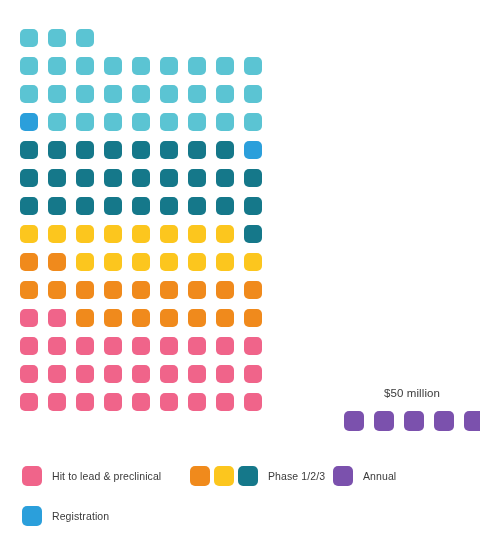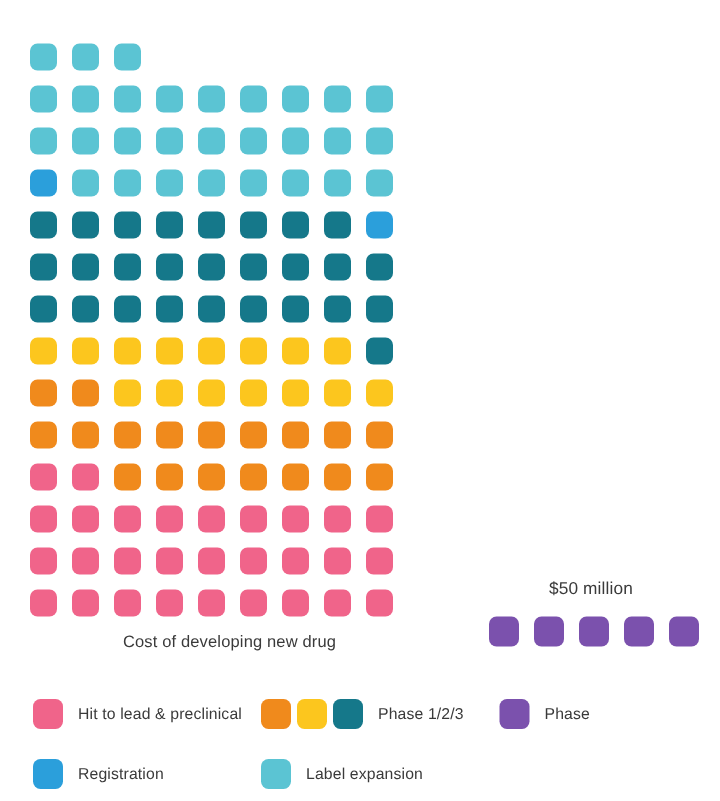--- a/index.html
+++ b/index.html
@@ -63,21 +63,21 @@
     font-size: 11px;
     color: #3a3a3a;
     text-align: center;
     margin-top: 11px;
     letter-spacing: 0.1px;
   }
 
   
   .revenue-block {
     position: absolute;
-    left: 326px;
+    left: 344px;
     top: 385px;
     width: 136px;
   }
 
   .revenue-block .block-title {
     font-size: 11.5px;
   }
 
   .revenue-row {
     display: flex;
@@ -128,21 +128,21 @@
   .legend-label {
     font-size: 10.5px;
     color: #3a3a3a;
     white-space: nowrap;
     letter-spacing: 0.1px;
   }
 
   .lg-r0 { top: 8px; }
   .lg-r1 { top: 48px; }
   .lg-c0 { left: 22px; }
-  .lg-c1 { left: 174px; }
+  .lg-c1 { left: 190px; }
   .lg-c2 { left: 333px; }
 </style>
 </head>
 <body>
 
 <div class="infographic">
 
   <div class="cost-block">
     <div class="waffle-grid">
         <div class="waffle-row">
@@ -287,21 +287,20 @@
           <div class="cell" style="background: rgb(240, 100, 138);"></div>
           <div class="cell" style="background: rgb(240, 100, 138);"></div>
           <div class="cell" style="background: rgb(240, 100, 138);"></div>
           <div class="cell" style="background: rgb(240, 100, 138);"></div>
           <div class="cell" style="background: rgb(240, 100, 138);"></div>
           <div class="cell" style="background: rgb(240, 100, 138);"></div>
           <div class="cell" style="background: rgb(240, 100, 138);"></div>
           <div class="cell" style="background: rgb(240, 100, 138);"></div>
         </div>
       </div>
-    <div class="block-caption">Cost of developing new drug</div>
   </div>
 
   <div class="revenue-block">
     <div class="block-title">$50 million</div>
     <div class="revenue-row">
         <div class="cell" style="background: rgb(123, 81, 173);"></div>
         <div class="cell" style="background: rgb(123, 81, 173);"></div>
         <div class="cell" style="background: rgb(123, 81, 173);"></div>
         <div class="cell" style="background: rgb(123, 81, 173);"></div>
         <div class="cell" style="background: rgb(123, 81, 173);"></div>
@@ -320,29 +319,23 @@
           <div class="legend-swatch" style="background: rgb(240, 138, 28);"></div>
           <div class="legend-swatch" style="background: rgb(252, 198, 30);"></div>
           <div class="legend-swatch" style="background: rgb(21, 120, 138);"></div>
         </div>
         <div class="legend-label" style="margin-left: 10px;">Phase 1/2/3</div>
       </div>
       <div class="legend-item lg-r0 lg-c2">
         <div class="legend-swatches">
           <div class="legend-swatch" style="background: rgb(123, 81, 173);"></div>
         </div>
-        <div class="legend-label" style="margin-left: 10px;">Phase</div>
+        <div class="legend-label" style="margin-left: 10px;">Annual</div>
       </div>
       <div class="legend-item lg-r1 lg-c0">
         <div class="legend-swatches">
           <div class="legend-swatch" style="background: rgb(43, 159, 219);"></div>
         </div>
         <div class="legend-label" style="margin-left: 10px; text-align: center;">Registration</div>
       </div>
-      <div class="legend-item lg-r1 lg-c1">
-        <div class="legend-swatches">
-          <div class="legend-swatch" style="background: rgb(91, 196, 211);"></div>
-        </div>
-        <div class="legend-label" style="margin-left: 10px;">Label expansion</div>
-      </div>
     </div>
 
 </div>
 
 </body></html>

